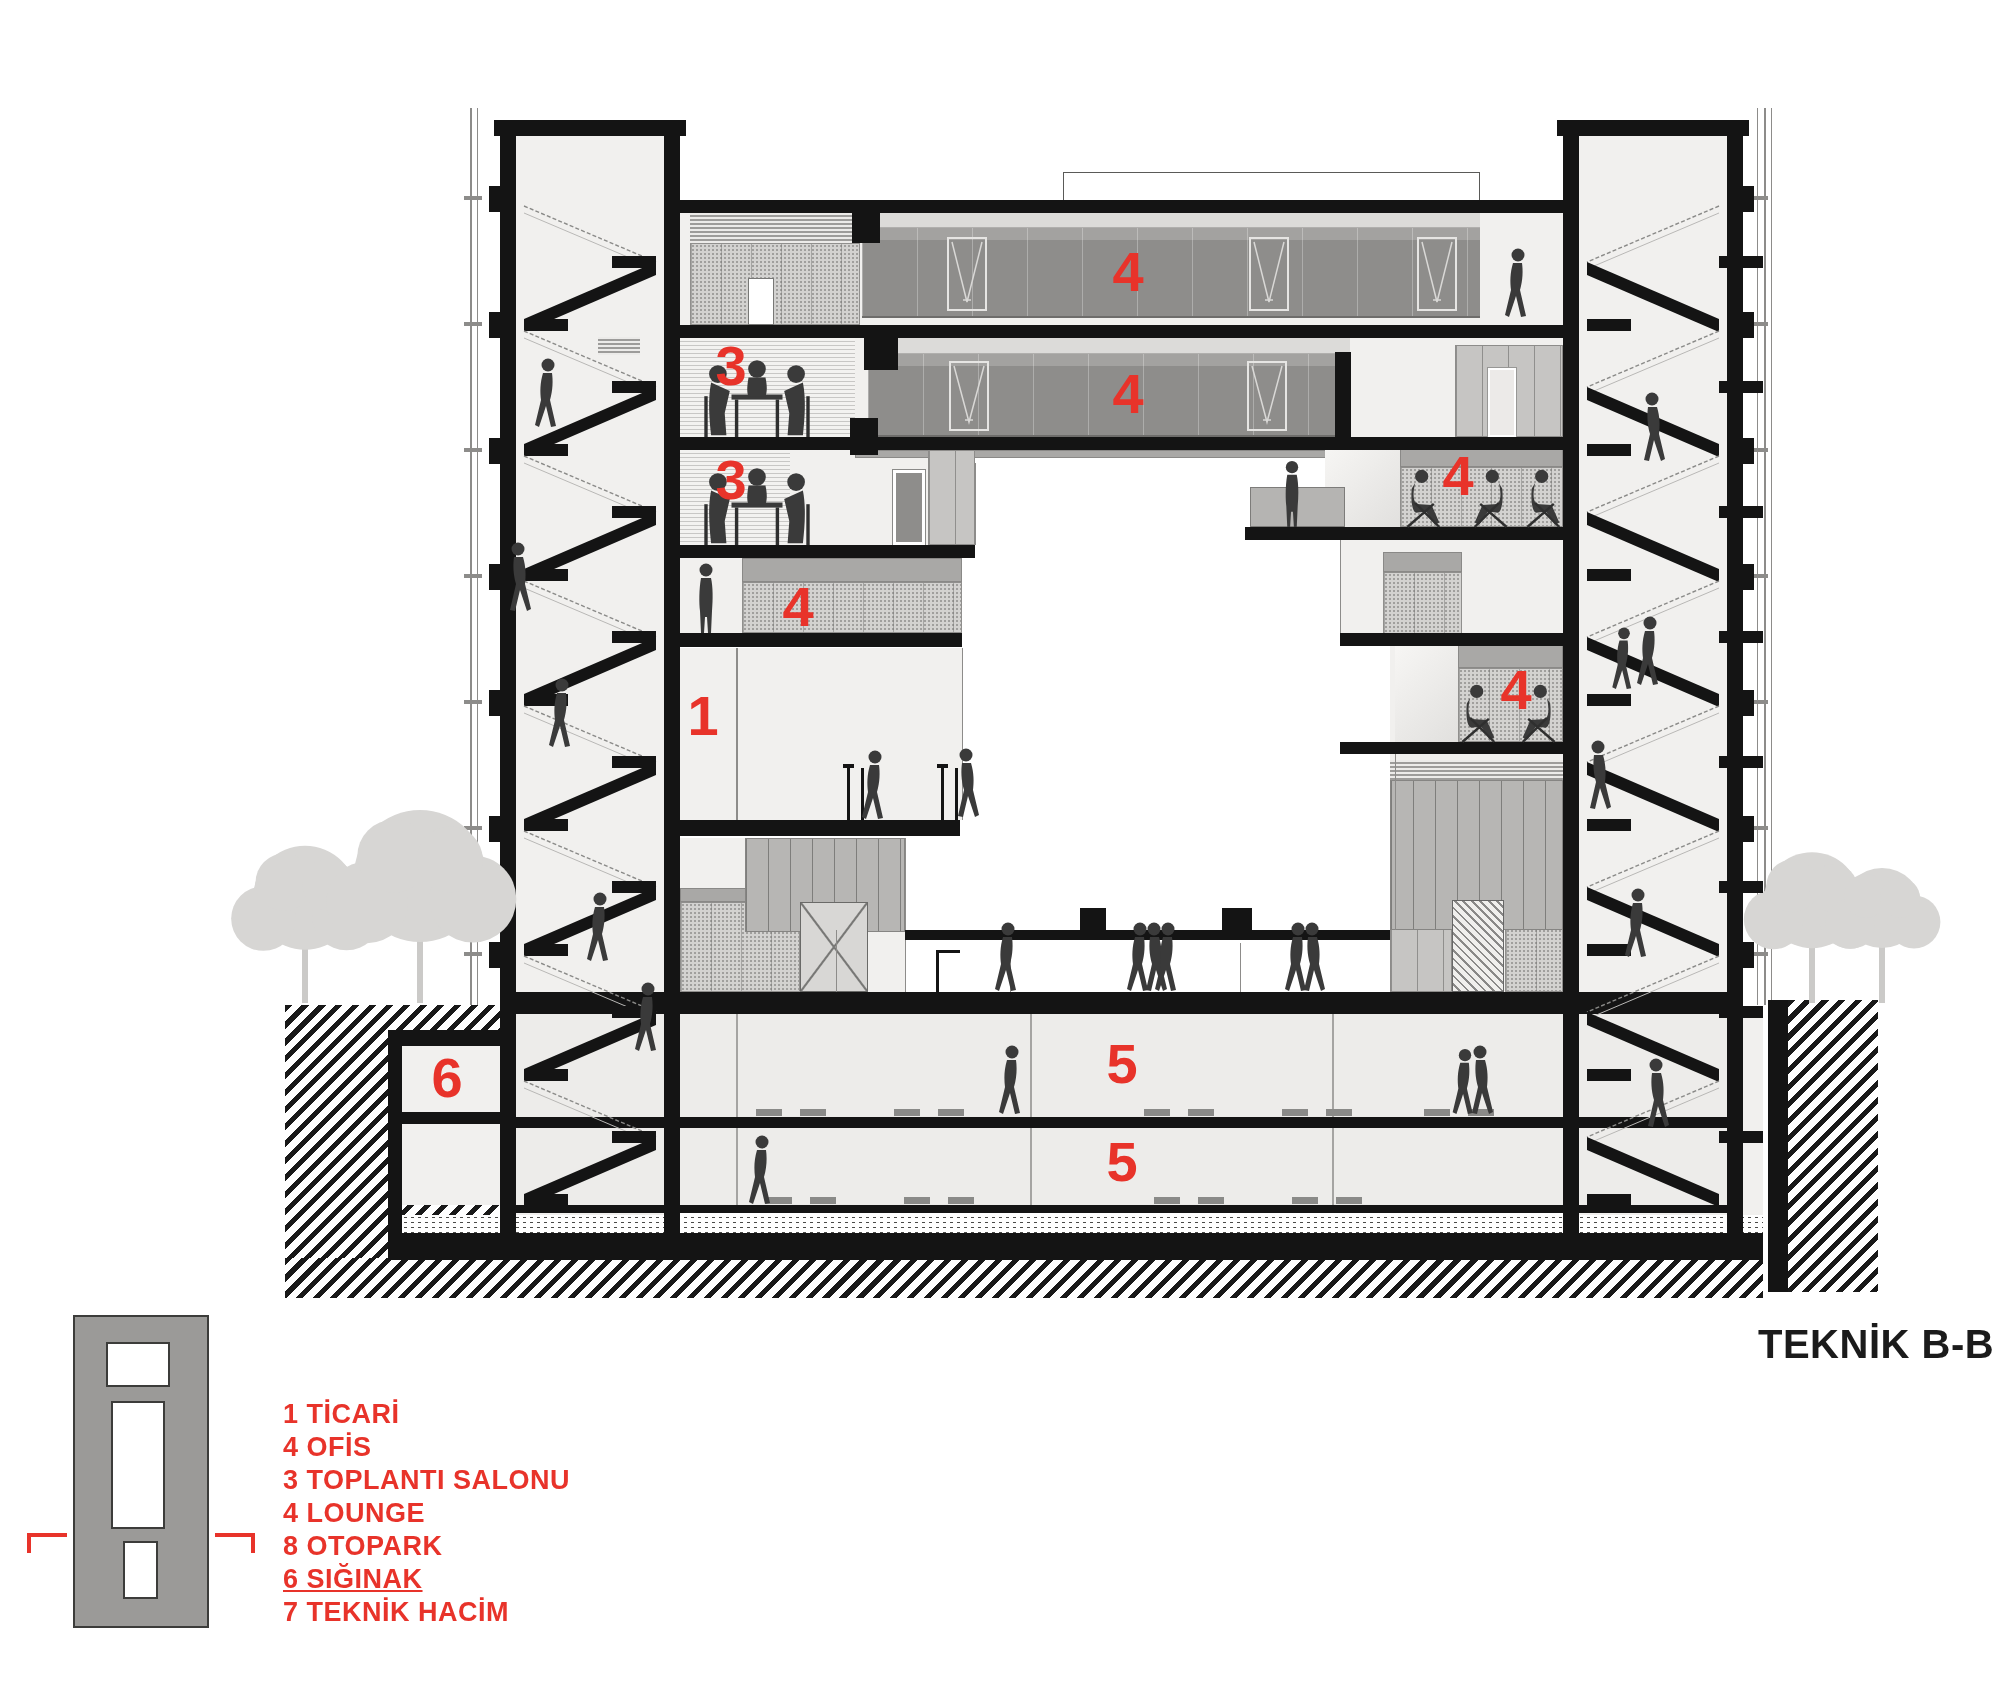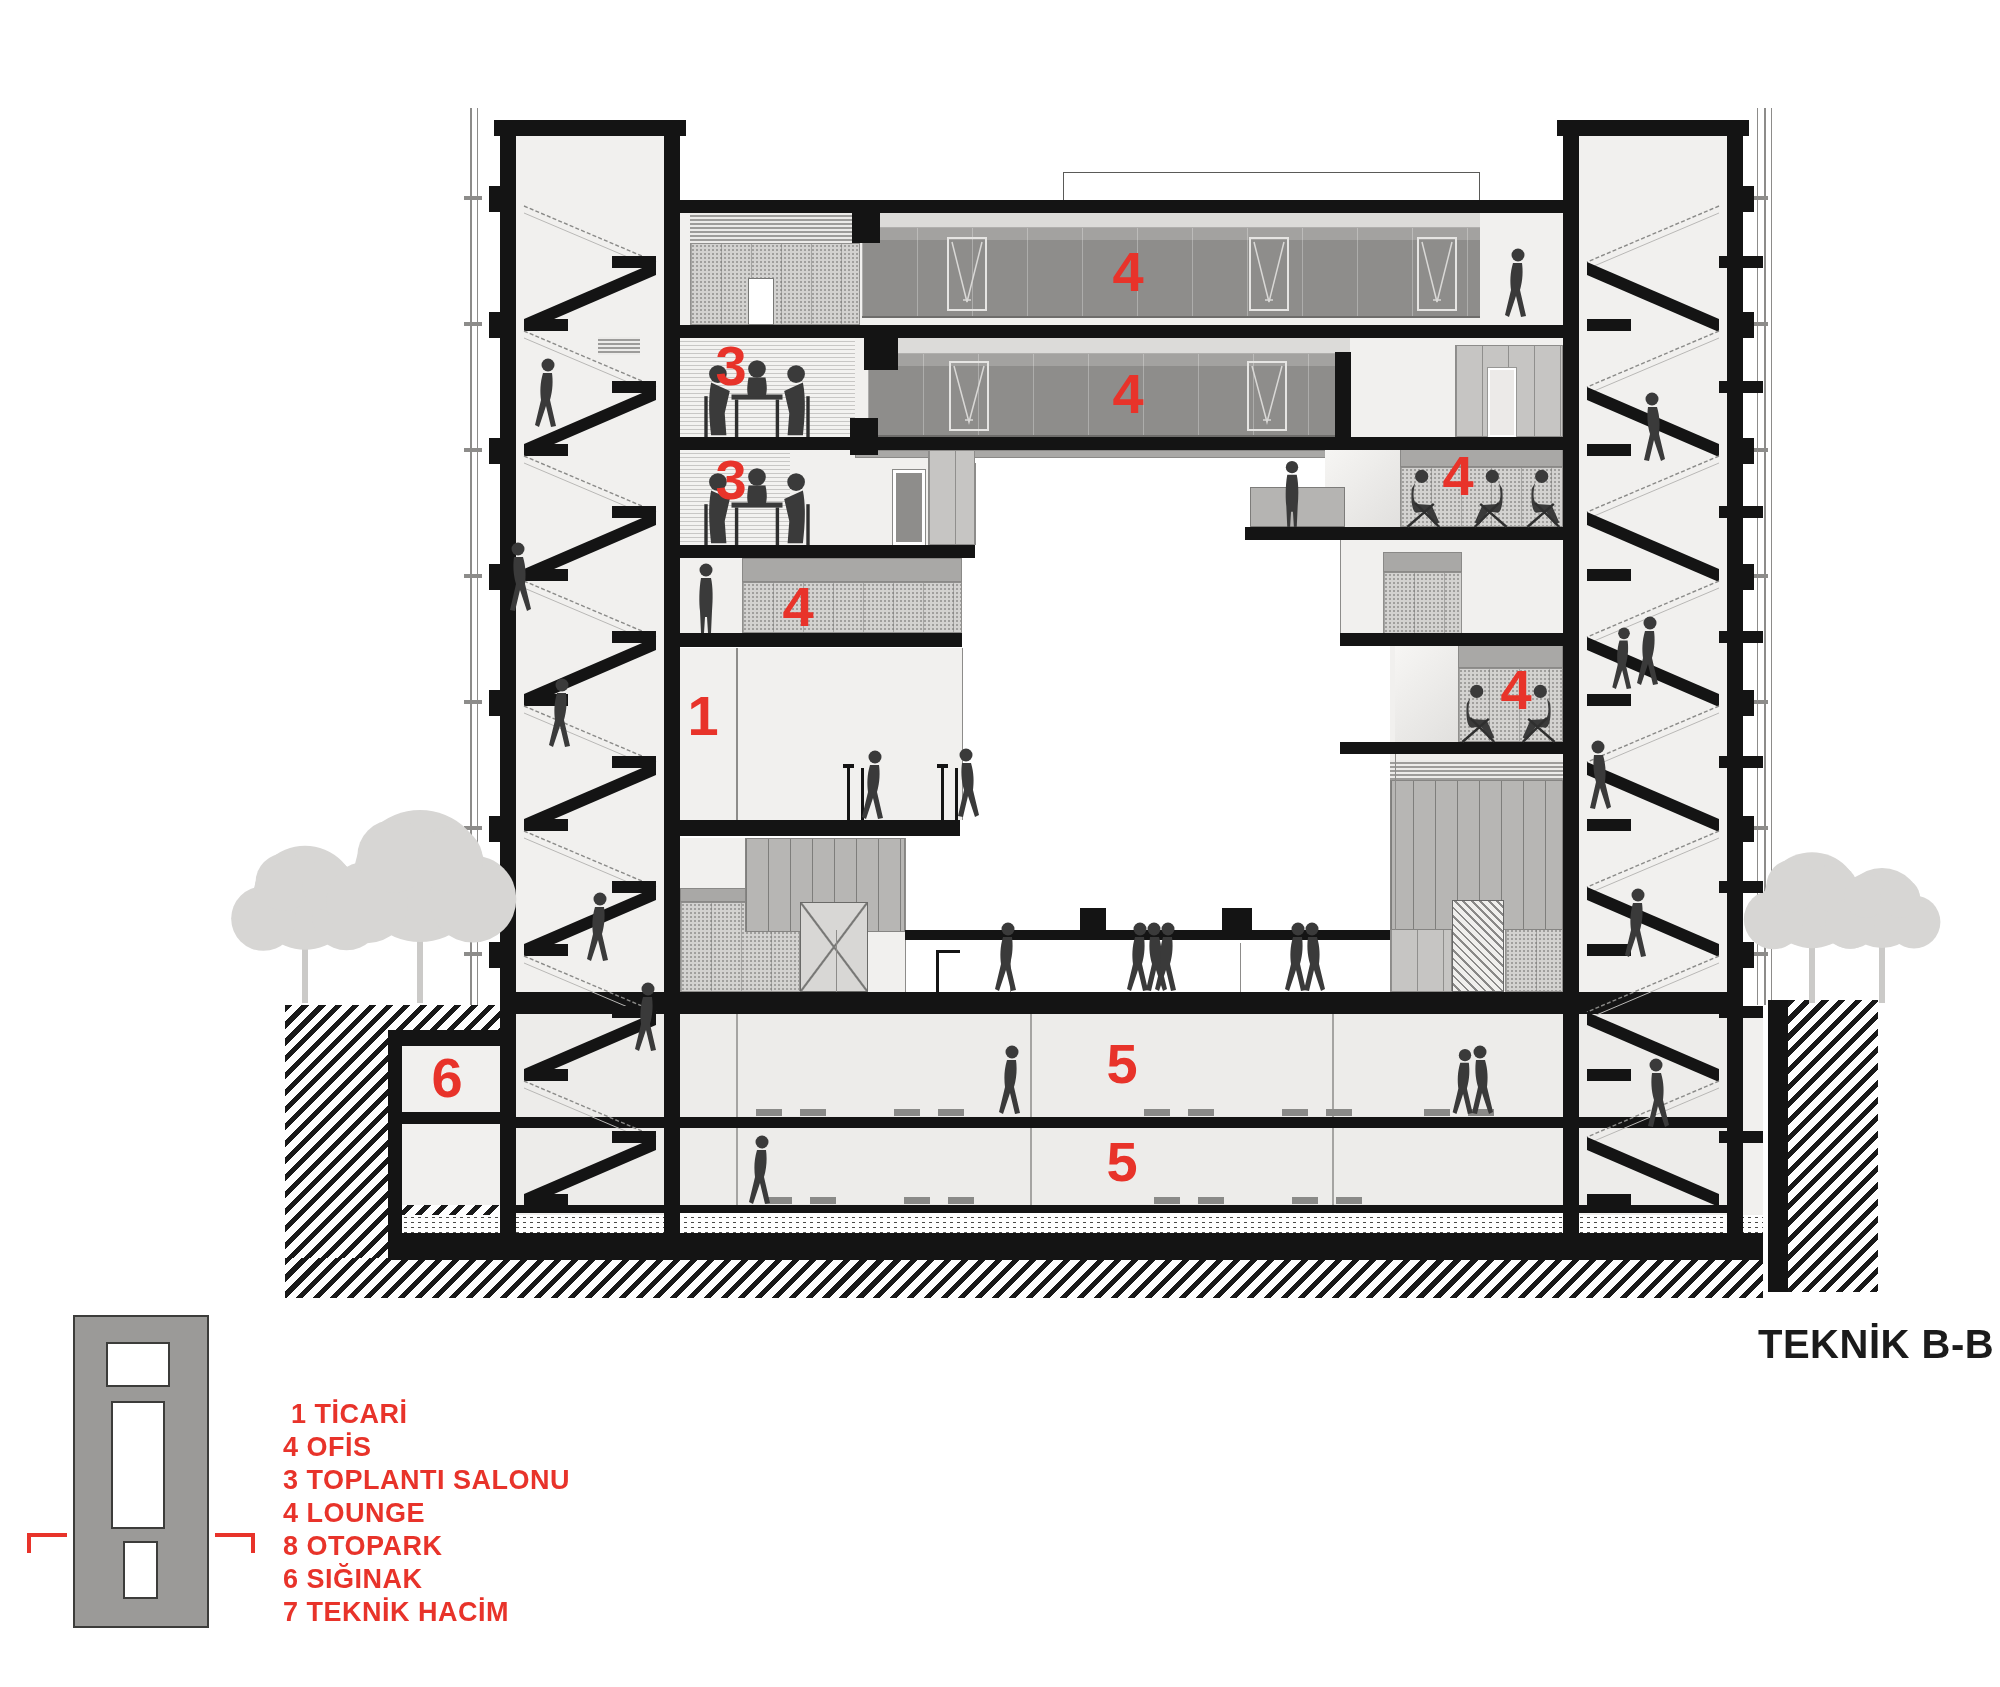--- a/index.html
+++ b/index.html
@@ -424,22 +424,22 @@
       <div class="numlabel" style="left: 1122px; top: 1162px; color: rgb(232, 51, 42);">5</div>
     </div>
   <div id="keyplan" style="left:73px;top:1315px;width:136px;height:313px;">
     <div class="kpcut" style="left:31px;top:25px;width:64px;height:45px;"></div>
     <div class="kpcut" style="left:36px;top:84px;width:54px;height:128px;"></div>
     <div class="kpcut" style="left:48px;top:224px;width:35px;height:58px;"></div>
   </div>
   <div class="kpmark" style="left:27px;top:1533px;width:40px;height:20px;border-top:4px solid #e8332a;border-left:4px solid #e8332a;"></div>
   <div class="kpmark" style="left:215px;top:1533px;width:40px;height:20px;border-top:4px solid #e8332a;border-right:4px solid #e8332a;"></div>
   <div id="legend" style="left:283px;top:1398px;">
-      <div class="legenditem" style="color: rgb(232, 51, 42); margin-left: 8px;">1 TİCARİ</div>
+      <div class="legenditem" style="color: rgb(232, 51, 42);">1 TİCARİ</div>
       <div class="legenditem" style="color: rgb(232, 51, 42);">4 OFİS</div>
       <div class="legenditem" style="color: rgb(232, 51, 42);">3 TOPLANTI SALONU</div>
       <div class="legenditem" style="color: rgb(232, 51, 42);">4 LOUNGE</div>
       <div class="legenditem" style="color: rgb(232, 51, 42);">8 OTOPARK</div>
-      <div class="legenditem" style="color: rgb(232, 51, 42);">6 SIĞINAK</div>
+      <div class="legenditem" style="color: rgb(232, 51, 42); text-decoration: underline;">6 SIĞINAK</div>
       <div class="legenditem" style="color: rgb(232, 51, 42);">7 TEKNİK HACİM</div>
     </div>
   <div id="title" style="left:1758px;top:1322px;">TEKNİK B-B</div>
 </div>
 
 </body></html>

